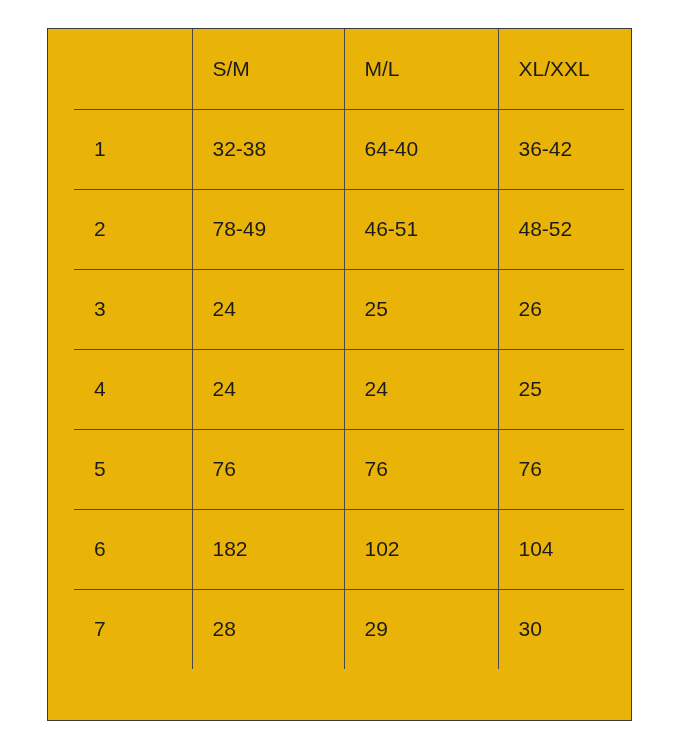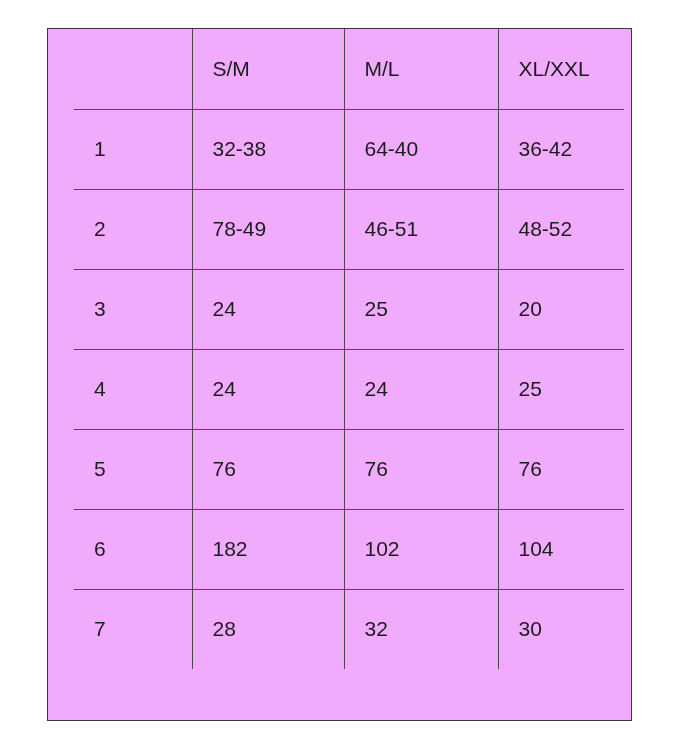--- a/index.html
+++ b/index.html
@@ -21,21 +21,21 @@
     box-sizing: border-box;
   }
   .table-frame {
     position: absolute;
     left: 47px;
     top: 28px;
     width: 585px;
     height: 693px;
     border: 1px solid #3b3b3b;
     box-sizing: border-box;
-    background: #f0abfc;
+    background: #eab308;
   }
   table.size-table {
     position: absolute;
     left: 26px;
     top: 0px;
     width: 550px;
     border-collapse: collapse;
     table-layout: fixed;
     font-size: 21px;
   }
@@ -111,21 +111,21 @@
         <tr class="ruled">
           <th class="rowlabel">2</th>
           <td class="sep">78-49</td>
           <td class="sep">46-51</td>
           <td class="sep">48-52</td>
         </tr>
         <tr class="ruled">
           <th class="rowlabel">3</th>
           <td class="sep">24</td>
           <td class="sep">25</td>
-          <td class="sep">20</td>
+          <td class="sep">26</td>
         </tr>
         <tr class="ruled">
           <th class="rowlabel">4</th>
           <td class="sep">24</td>
           <td class="sep">24</td>
           <td class="sep">25</td>
         </tr>
         <tr class="ruled">
           <th class="rowlabel">5</th>
           <td class="sep">76</td>
@@ -134,19 +134,19 @@
         </tr>
         <tr class="ruled">
           <th class="rowlabel">6</th>
           <td class="sep">182</td>
           <td class="sep">102</td>
           <td class="sep">104</td>
         </tr>
         <tr class="last-row">
           <th class="rowlabel">7</th>
           <td class="sep">28</td>
-          <td class="sep">32</td>
+          <td class="sep">29</td>
           <td class="sep">30</td>
         </tr>
       </tbody>
     </table>
   </div>
 </div>
 
 </body></html>

